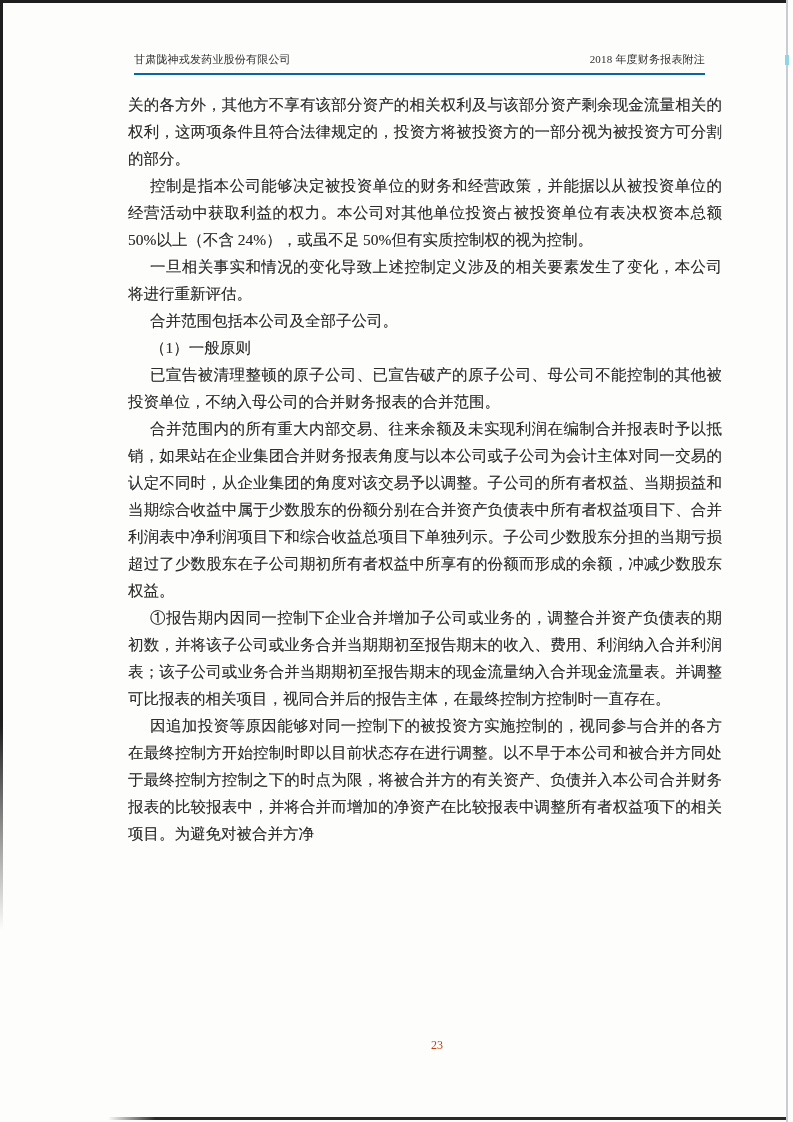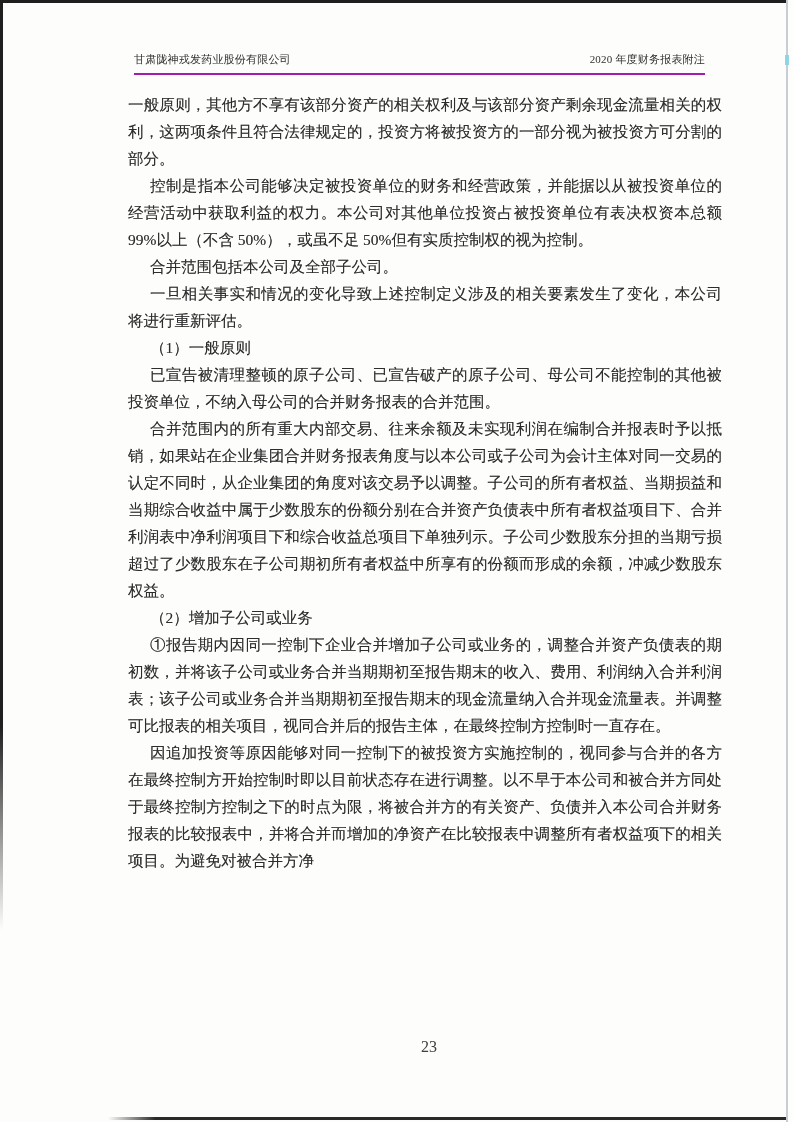--- a/index.html
+++ b/index.html
@@ -18,68 +18,67 @@
   .scan-bottom { position: absolute; left: 108px; top: 1117px; width: 679px; height: 3px;
                  background: linear-gradient(to right, rgba(40,40,40,0), #2a2a2a 7%); }
   .scan-right  { position: absolute; left: 786px; top: 0; width: 2px; height: 1122px; background: #c6cdd4; }
   .scan-mark   { position: absolute; left: 785px; top: 55px; width: 4px; height: 10px; background: #8ed6e6; }
 
   .header {
     position: absolute;
     left: 134px; top: 52px; width: 571px;
     display: flex; justify-content: space-between; align-items: baseline;
     padding-bottom: 6px;
-    border-bottom: 2px solid #a21caf;
+    border-bottom: 2px solid #0369a1;
     font-size: 11px; letter-spacing: 0.2px; color: #303030;
     white-space: nowrap;
   }
 
   .content {
     position: absolute;
     left: 128px; top: 91px; width: 594px;
     font-size: 15.5px; line-height: 27px;
     text-align: justify;
     color: #2d2d2d;
     text-shadow: 0 0 0.4px rgba(45,45,45,0.45);
   }
   .content p { margin: 0; padding: 0; text-indent: 22px; }
   .content p.no-indent { text-indent: 0; }
 
   .footer {
     position: absolute;
-    left: 132px; top: 1038px; width: 594px;
+    left: 140px; top: 1038px; width: 594px;
     text-align: center;
-    font-size: 16px; color: #404040;
+    font-size: 12px; color: #c2410c;
   }
 </style>
 </head>
 <body>
 
 <div class="page">
 
   <div class="scan-top"></div>
   <div class="scan-left"></div>
   <div class="scan-bottom"></div>
   <div class="scan-right"></div>
   <div class="scan-mark"></div>
 
   <div class="header">
     <span>甘肃陇神戎发药业股份有限公司</span>
-    <span>2020 年度财务报表附注</span>
+    <span>2018 年度财务报表附注</span>
   </div>
 
   <div class="content">
-    <p class="no-indent">一般原则，其他方不享有该部分资产的相关权利及与该部分资产剩余现金流量相关的权利，这两项条件且符合法律规定的，投资方将被投资方的一部分视为被投资方可分割的部分。</p>
-    <p>控制是指本公司能够决定被投资单位的财务和经营政策，并能据以从被投资单位的经营活动中获取利益的权力。本公司对其他单位投资占被投资单位有表决权资本总额 99%以上（不含 50%），或虽不足 50%但有实质控制权的视为控制。</p>
+    <p class="no-indent">关的各方外，其他方不享有该部分资产的相关权利及与该部分资产剩余现金流量相关的权利，这两项条件且符合法律规定的，投资方将被投资方的一部分视为被投资方可分割的部分。</p>
+    <p>控制是指本公司能够决定被投资单位的财务和经营政策，并能据以从被投资单位的经营活动中获取利益的权力。本公司对其他单位投资占被投资单位有表决权资本总额 50%以上（不含 24%），或虽不足 50%但有实质控制权的视为控制。</p>
+    <p>一旦相关事实和情况的变化导致上述控制定义涉及的相关要素发生了变化，本公司将进行重新评估。</p>
     <p>合并范围包括本公司及全部子公司。</p>
-    <p>一旦相关事实和情况的变化导致上述控制定义涉及的相关要素发生了变化，本公司将进行重新评估。</p>
     <p>（1）一般原则</p>
     <p>已宣告被清理整顿的原子公司、已宣告破产的原子公司、母公司不能控制的其他被投资单位，不纳入母公司的合并财务报表的合并范围。</p>
     <p>合并范围内的所有重大内部交易、往来余额及未实现利润在编制合并报表时予以抵销，如果站在企业集团合并财务报表角度与以本公司或子公司为会计主体对同一交易的认定不同时，从企业集团的角度对该交易予以调整。子公司的所有者权益、当期损益和当期综合收益中属于少数股东的份额分别在合并资产负债表中所有者权益项目下、合并利润表中净利润项目下和综合收益总项目下单独列示。子公司少数股东分担的当期亏损超过了少数股东在子公司期初所有者权益中所享有的份额而形成的余额，冲减少数股东权益。</p>
-    <p>（2）增加子公司或业务</p>
     <p>①报告期内因同一控制下企业合并增加子公司或业务的，调整合并资产负债表的期初数，并将该子公司或业务合并当期期初至报告期末的收入、费用、利润纳入合并利润表；该子公司或业务合并当期期初至报告期末的现金流量纳入合并现金流量表。并调整可比报表的相关项目，视同合并后的报告主体，在最终控制方控制时一直存在。</p>
     <p>因追加投资等原因能够对同一控制下的被投资方实施控制的，视同参与合并的各方在最终控制方开始控制时即以目前状态存在进行调整。以不早于本公司和被合并方同处于最终控制方控制之下的时点为限，将被合并方的有关资产、负债并入本公司合并财务报表的比较报表中，并将合并而增加的净资产在比较报表中调整所有者权益项下的相关项目。为避免对被合并方净</p>
   </div>
 
   <div class="footer">
     <span>23</span>
   </div>
 
 </div>
 

